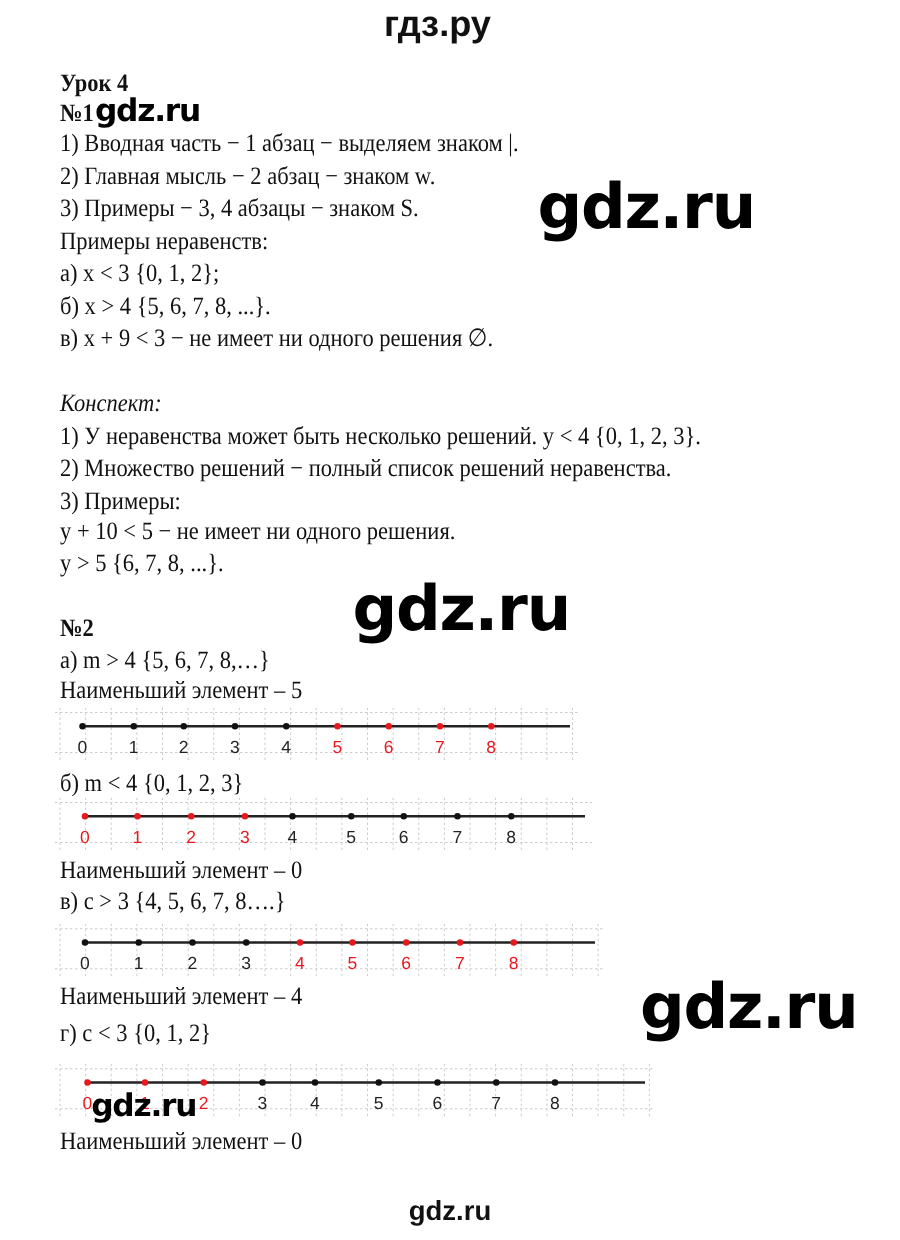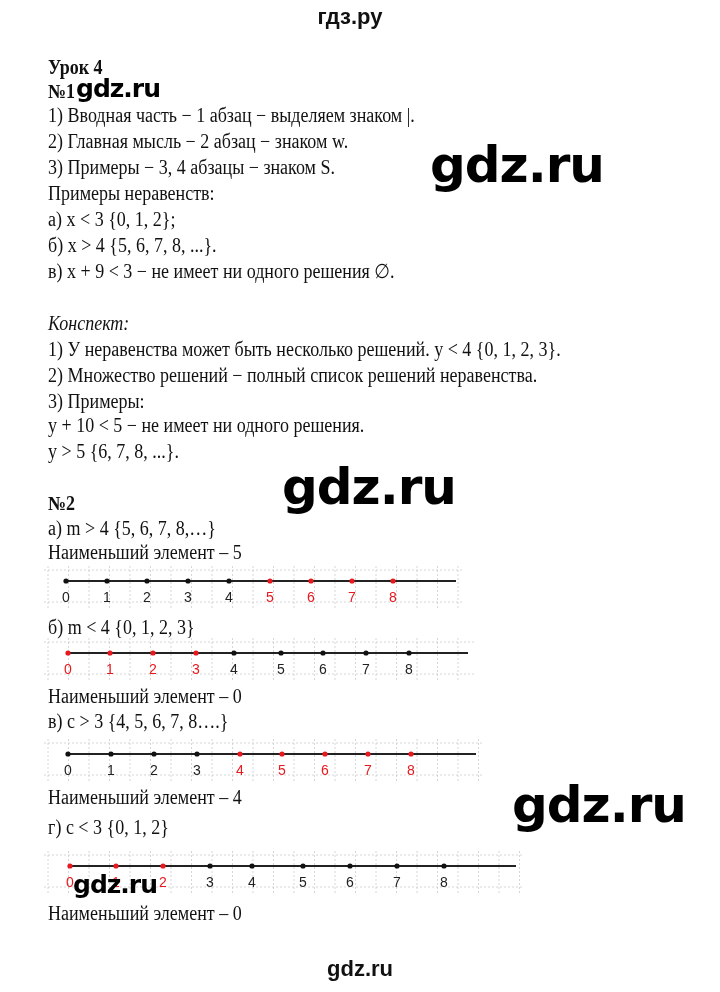--- a/index.html
+++ b/index.html
@@ -1,20 +1,20 @@
 <!DOCTYPE html>
 <html><head>
 <meta charset="utf-8">
 <style>
   html, body { margin:0; padding:0; background:#ffffff; }
   body { width:720px; height:992px; position:relative; overflow:hidden; color:#111; }
   .serif { font-family: "Liberation Serif", "DejaVu Serif", serif; }
   .sans { font-family: "Liberation Sans", "DejaVu Sans", sans-serif; }
   .abs { position:absolute; white-space:nowrap; }
-  .site-header { left:0; width:700px; top:4px; text-align:center; font-size:22px; font-weight:bold; }
+  .site-header { left:0; width:700px; top:4px; text-align:center; font-size:29px; font-weight:bold; }
   .line { font-size:20px; line-height:23px; transform:scaleX(0.9); transform-origin:left top; }
   .bold { font-weight:bold; }
   .italic { font-style:italic; }
   .wm { font-family: "DejaVu Sans", "Liberation Sans", sans-serif; font-weight:bold; color:#000; letter-spacing:-1px; }
   .wm-big { font-size:50px; }
   .wm-small { font-size:25px; }
   .numline { position:absolute; }
   .numline svg { display:block; }
   .tick-label { font-family: "Liberation Sans", "DejaVu Sans", sans-serif; font-size:14px; }
 </style>

